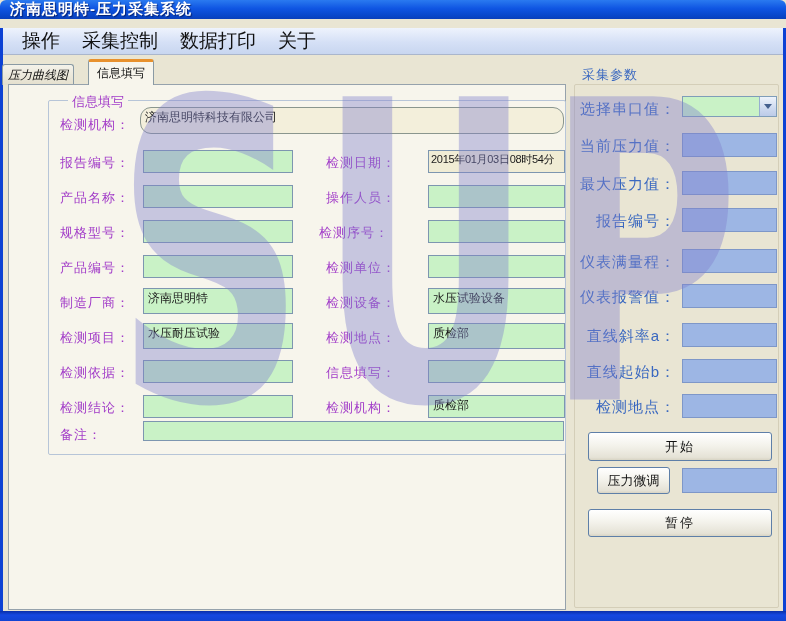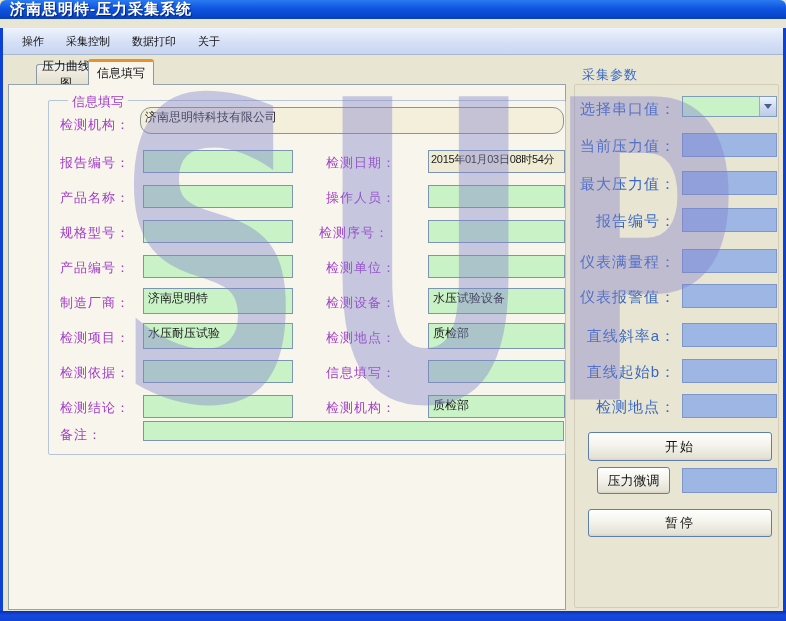--- a/index.html
+++ b/index.html
@@ -25,31 +25,32 @@
   .border-right { position:absolute; right:0; top:28px; width:3px; height:585px; background:#0c41d4; }
   .border-bottom{ position:absolute; left:0; top:611px; width:786px; height:10px;
     background:linear-gradient(180deg,#0a2fa8 0%,#1548e0 40%,#1244d2 100%); }
 
   .menubar {
     position:absolute; left:3px; top:28px; width:780px; height:27px;
     background:linear-gradient(180deg,#eef3fd 0%,#d5e0f6 55%,#c8d6f0 100%);
     border-bottom:1px solid #aab6cc;
     display:flex; align-items:center; padding-left:8px;
   }
-  .menu-item { font-size:11px; color:#111; padding:4px 11px; cursor:default; }
+  .menu-item { font-size:19px; color:#111; padding:4px 11px; cursor:default; }
 
   
   .tab {
     position:absolute; font-size:12px; color:#111; text-align:center;
     border:1px solid #8a9aa4; border-bottom:none; border-radius:3px 3px 0 0;
     display:flex; align-items:center; justify-content:center;
   }
   .tab-inactive {
-    left:36px; top:64px; width:60px; height:21px;
+    left:2px; top:64px; width:72px; height:21px;
     background:linear-gradient(180deg,#f4f2ea, #e4dfcd);
+    font-style:italic;
   }
   .tab-active {
     left:88px; top:59px; width:66px; height:26px;
     background:#f7f5ec; z-index:3;
     border-top:3px solid #e8912d;
   }
 
   .tabpage {
     position:absolute; left:8px; top:84px; width:558px; height:526px;
     background:#f7f5ec; border:1px solid #96a2ac; z-index:2;

